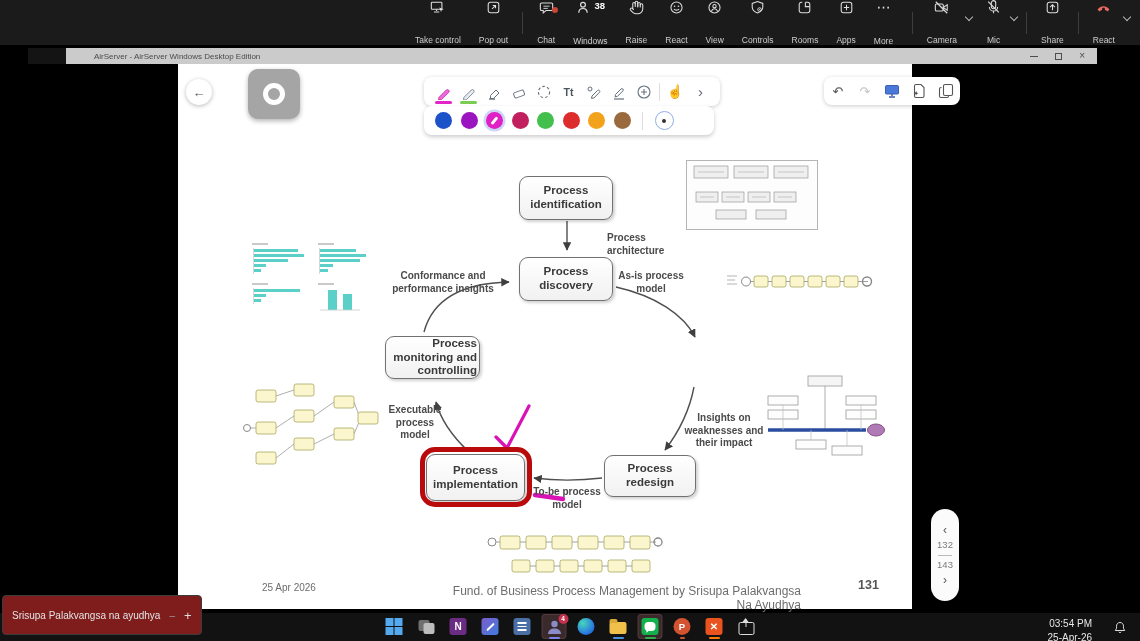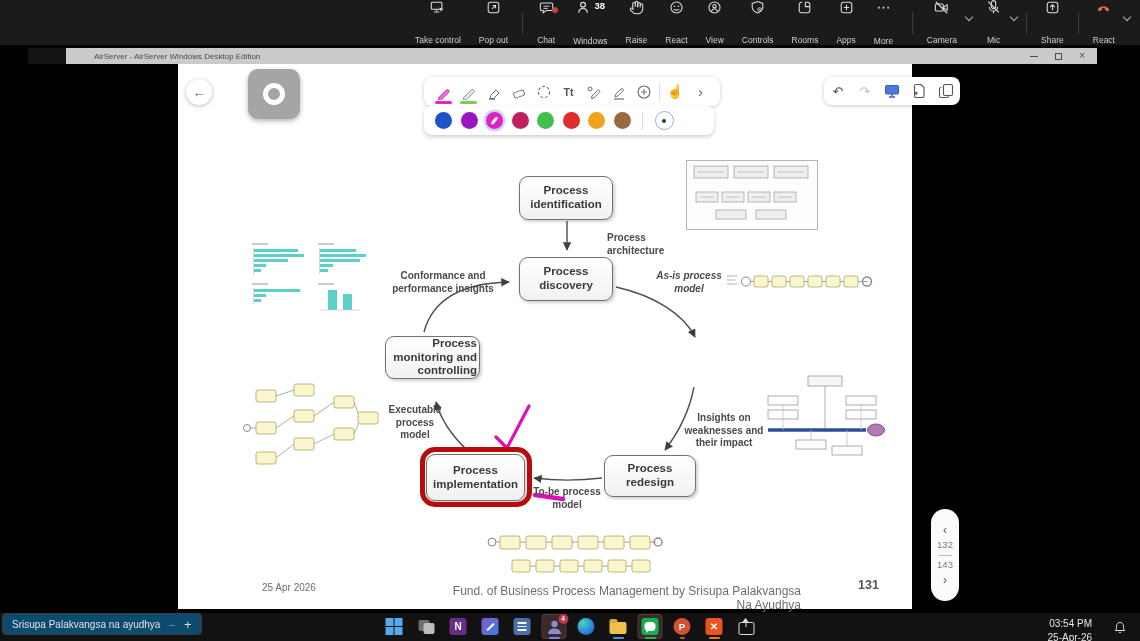--- a/index.html
+++ b/index.html
@@ -69,21 +69,21 @@
   .slide-title { position:absolute; left:84px; top:70px; font-size:30px; font-weight:bold; color:#1b1cb8; letter-spacing:.2px; }
   .node { position:absolute; background:linear-gradient(#ffffff,#f1f1f1); border:1.6px solid #717171; border-radius:9px; box-shadow:1.5px 2px 3px rgba(0,0,0,.18); display:flex; align-items:center; justify-content:center; text-align:center; font-size:11.5px; font-weight:600; color:#3a3a3a; line-height:1.2; padding:2px; }
   .n-ident { left:341px; top:112px; width:94px; height:44px; }
   .n-disc  { left:341px; top:193px; width:94px; height:44px; }
   .n-anal  { left:474px; top:278px; width:94px; height:44px; }
   .n-redes { left:426px; top:391px; width:92px; height:42px; }
   .n-impl  { left:248px; top:390px; width:99px; height:47px; }
   .n-monit { left:207px; top:272px; width:95px; height:43px;text-align:right; }
   .elabel { position:absolute; font-size:10px; font-weight:600; color:#4a4a4a; text-align:center; line-height:1.25; }
   .l-arch { left:409px; top:168px; width:100px; text-align:left;padding-left:20px; }
-  .l-asis { left:468px; top:206px; width:86px;font-style:italic; }
+  .l-asis { left:430px; top:206px; width:86px; }
   .l-insight { left:500px; top:348px; width:92px; }
   .l-tobe { left:352px; top:422px; width:74px; }
   .l-exec { left:206px; top:340px; width:62px; }
   .l-conf { left:203px; top:206px; width:124px; }
   .diagram-svg { position:absolute; left:0; top:0; width:734px; height:545px; pointer-events:none; }
   .red-ring { position:absolute; left:242px; top:383px; width:112px; height:60px; border:5px solid #b90b0b; border-radius:15px; }
   .thumb { position:absolute; }
   .foot-date { position:absolute; left:84px; top:518px; font-size:10px; color:#6d6d6d; }
   .foot-attr { position:absolute; left:232px; top:520px; width:350px; text-align:right; font-size:12px; color:#6d6d6d;margin-left:41px; }
   .foot-page { position:absolute; left:680px; top:514px; font-size:12.5px; font-weight:bold; color:#555; }
@@ -123,21 +123,21 @@
   .line-ic i::after { content:""; position:absolute; bottom:-2px; left:2px; border:2px solid transparent; border-top-color:#fff; border-left-color:#fff; }
   .ppt-ic { width:17px; height:17px; border-radius:50%; background:#d35230; color:#fff; font-size:9.5px; font-weight:bold; display:flex; align-items:center; justify-content:center; }
   .foxit-ic { background:#e8531f; font-size:10px; }
   .tray-ic { width:16px; height:13px; border:1.3px solid #ddd; border-radius:2px; position:relative; margin-top:3px; }
   .tray-ic::before { content:""; position:absolute; left:6px; top:-4px; width:1.5px; height:8px; background:#ddd; }
   .tray-ic::after { content:""; position:absolute; left:3.5px; top:-4px; border:3.2px solid transparent; border-bottom:4px solid #ddd; transform:translateY(-4px); }
   .tb-clock { position:absolute; right:48px; top:4px; text-align:right; color:#e6e6e6; font-size:10px; line-height:1.35; cursor:pointer; }
   .tb-bell { position:absolute; right:14px; top:8px; }
 
   
-  .name-tag { position:absolute; left:2px; bottom:6px; height:22px; background:#0c4a6e; border:1px solid #3c3c3c; border-radius:4px; display:flex; align-items:center; padding:0 9px; gap:9px; z-index:5; }
+  .name-tag { position:absolute; left:2px; bottom:6px; height:40px; background:#7f1d1d; border:1px solid #3c3c3c; border-radius:4px; display:flex; align-items:center; padding:0 9px; gap:9px; z-index:5; }
   .name-tag .nm { font-size:10px; color:#e3e3e3; white-space:nowrap; }
   .tag-min { font-size:10px; color:#9a9a9a; cursor:pointer; }
   .tag-add { font-size:13px; color:#dcdcdc; cursor:pointer; line-height:1; }
 </style>
 </head>
 <body>
 
 <div class="stage">
 
   <div class="callbar">

